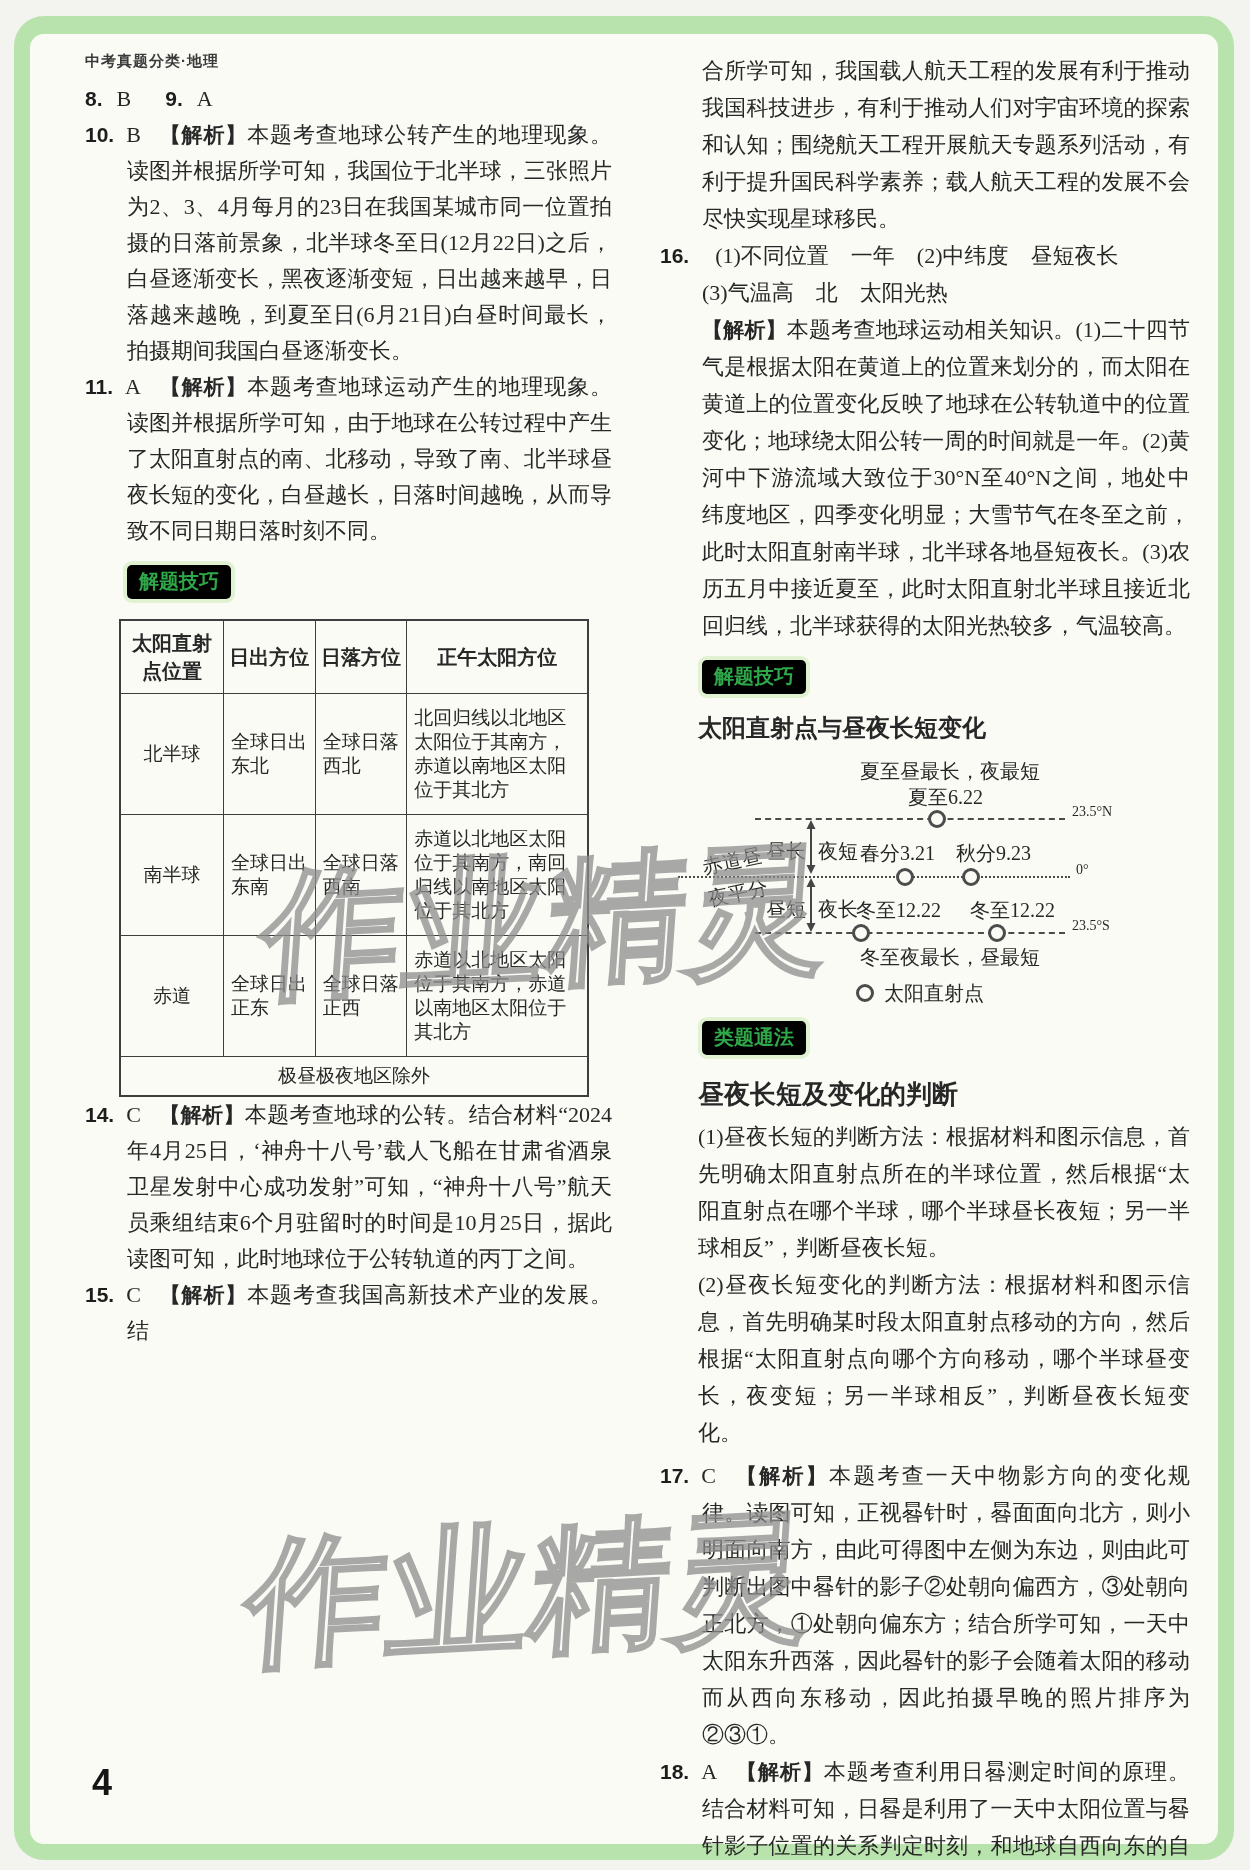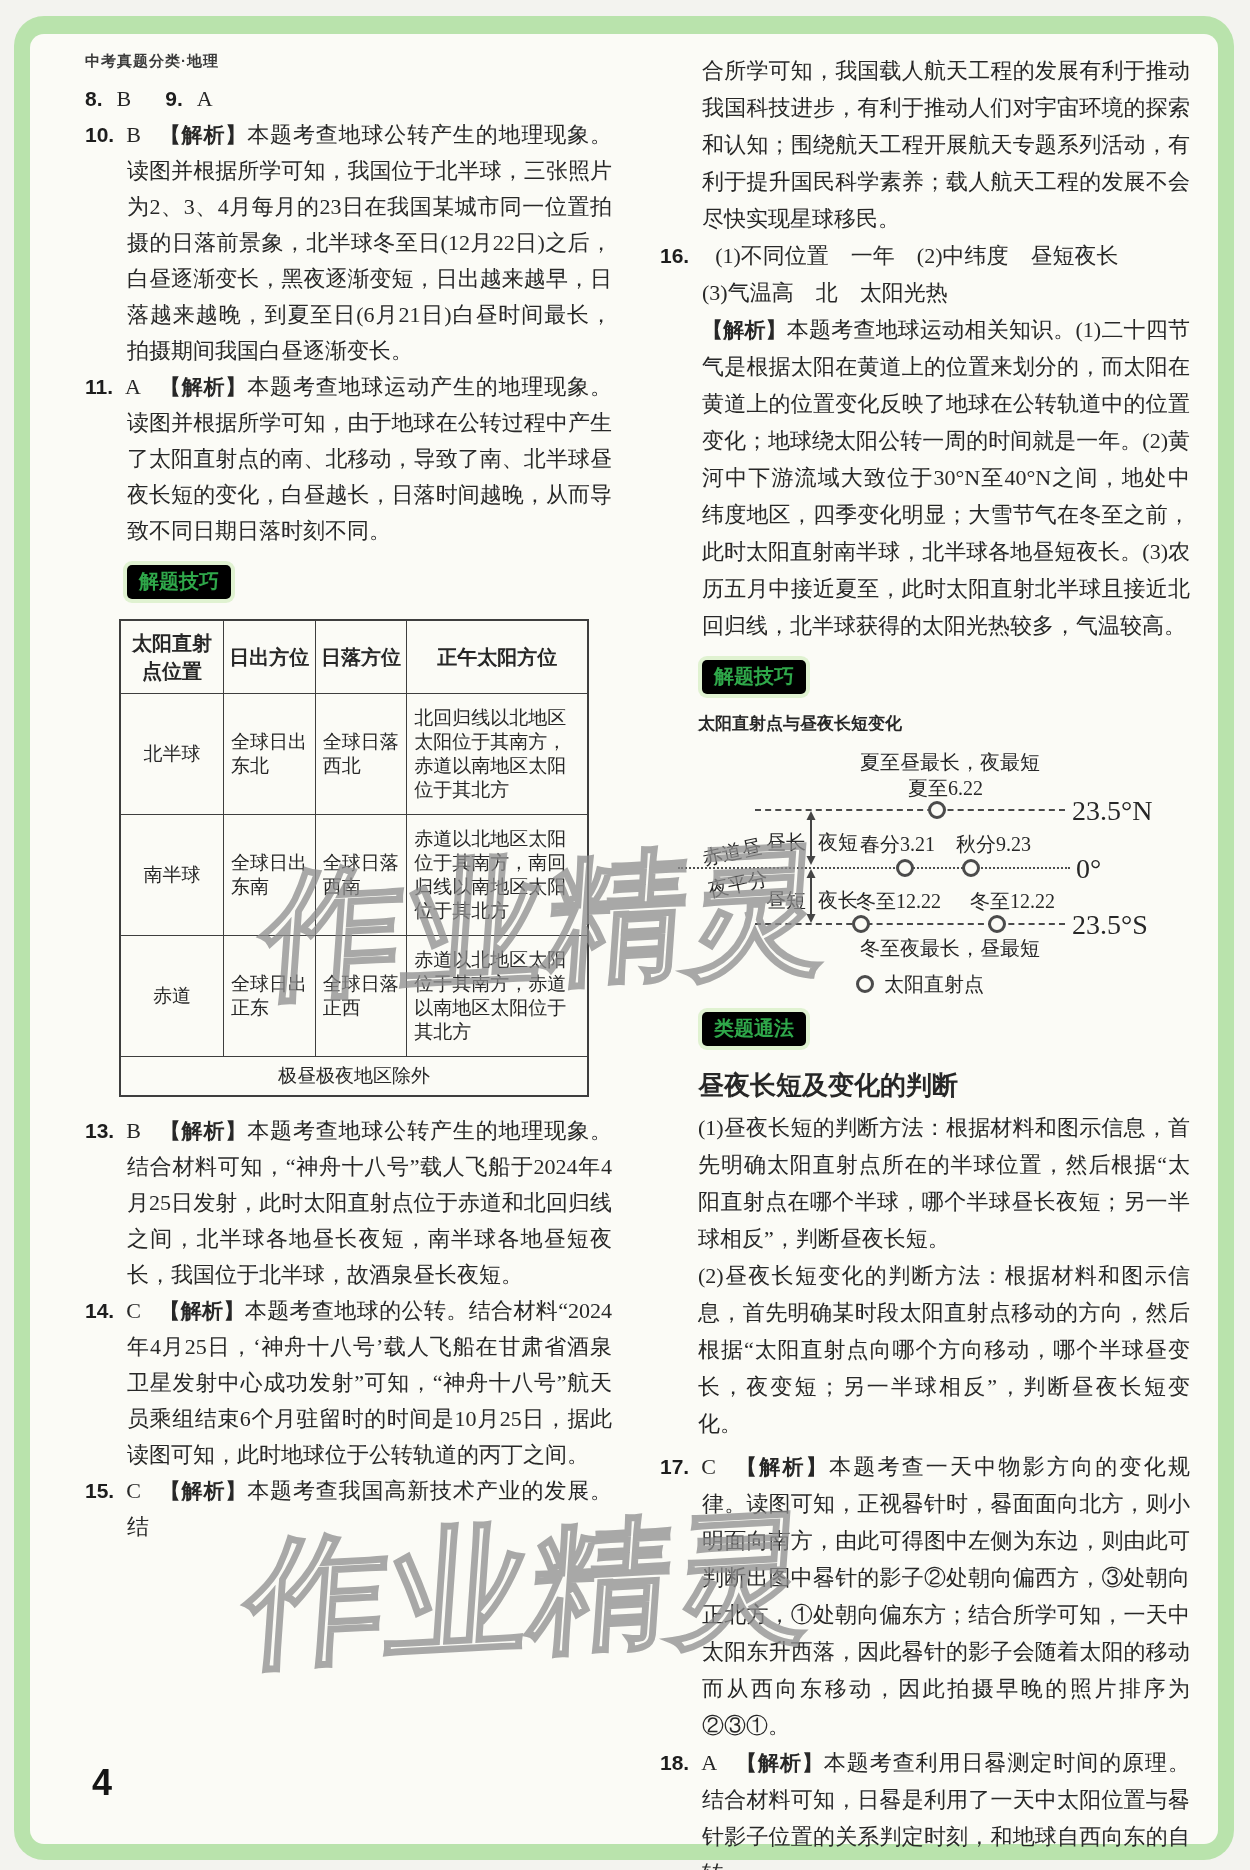--- a/index.html
+++ b/index.html
@@ -47,24 +47,24 @@
   table.tech th, table.tech td { border:1.6px solid #3e3e3e; }
   table.tech { border:2.4px solid #3e3e3e;padding-left:25px; }
   table.tech th { font-family:"Liberation Sans","DejaVu Sans",sans-serif;
     font-weight:bold; font-size:20px; padding:8px 2px; line-height:28px;
     white-space:pre-line; text-align:center; }
   table.tech td { line-height:24px; padding:12px 7px; vertical-align:middle; text-align:left; }
   table.tech td.c1 { text-align:center; }
   table.tech td.note { text-align:center; padding:7px 4px; }
 
   .dg-title { font-family:"Liberation Sans","DejaVu Sans",sans-serif; font-weight:bold;
-    font-size:17px; margin:18px 0 0 38px; }
+    font-size:24px; margin:18px 0 0 38px; }
   .dg { position:relative; height:265px; margin-top:8px; font-size:20px; }
   .dg .t { position:absolute; white-space:nowrap; }
-  .dg .lat { font-size:28px; }
+  .dg .lat { font-size:14px; }
   .dg .ln { position:absolute; height:0; border-top:2px dashed #4b4b4b; }
   .dg .ln.mid { border-top-style:dotted; }
   .dg .dot { position:absolute; width:12px; height:12px; border:3px solid #4b4b4b;
     border-radius:50%; background:#fbfbf6; }
   .dg .eq { transform:rotate(-12deg); }
   .dg svg.arrow { position:absolute; }
 
   .mh { font-family:"Liberation Sans","DejaVu Sans",sans-serif; font-weight:bold;
     font-size:26px; margin:22px 0 6px 38px; }
   .mp { margin:0 0 0 38px; font-size:22px; line-height:37px; text-align:justify; }
@@ -136,23 +136,20 @@
       <td>全球日出正东</td>
       <td>全球日落正西</td>
       <td>赤道以北地区太阳位于其南方，赤道以南地区太阳位于其北方</td>
     </tr>
     <tr>
       <td class="note" colspan="4">极昼极夜地区除外</td>
     </tr>
   </tbody>
     </table>
 
-  <div class="item" style="margin-top:16px">
-    <span class="num">13.</span><span class="ansletter">B</span><span class="jiexi">【解析】</span><span>本题考查地球公转产生的地理现象。结合材料可知，“神舟十八号”载人飞船于2024年4月25日发射，此时太阳直射点位于赤道和北回归线之间，北半球各地昼长夜短，南半球各地昼短夜长，我国位于北半球，故酒泉昼长夜短。</span>
-  </div>
 
   <div class="item">
     <span class="num">14.</span><span class="ansletter">C</span><span class="jiexi">【解析】</span><span>本题考查地球的公转。结合材料“2024年4月25日，‘神舟十八号’载人飞船在甘肃省酒泉卫星发射中心成功发射”可知，“神舟十八号”航天员乘组结束6个月驻留时的时间是10月25日，据此读图可知，此时地球位于公转轨道的丙丁之间。</span>
   </div>
 
   <div class="item">
     <span class="num">15.</span><span class="ansletter">C</span><span class="jiexi">【解析】</span><span>本题考查我国高新技术产业的发展。结</span>
   </div>
 </div>
 

